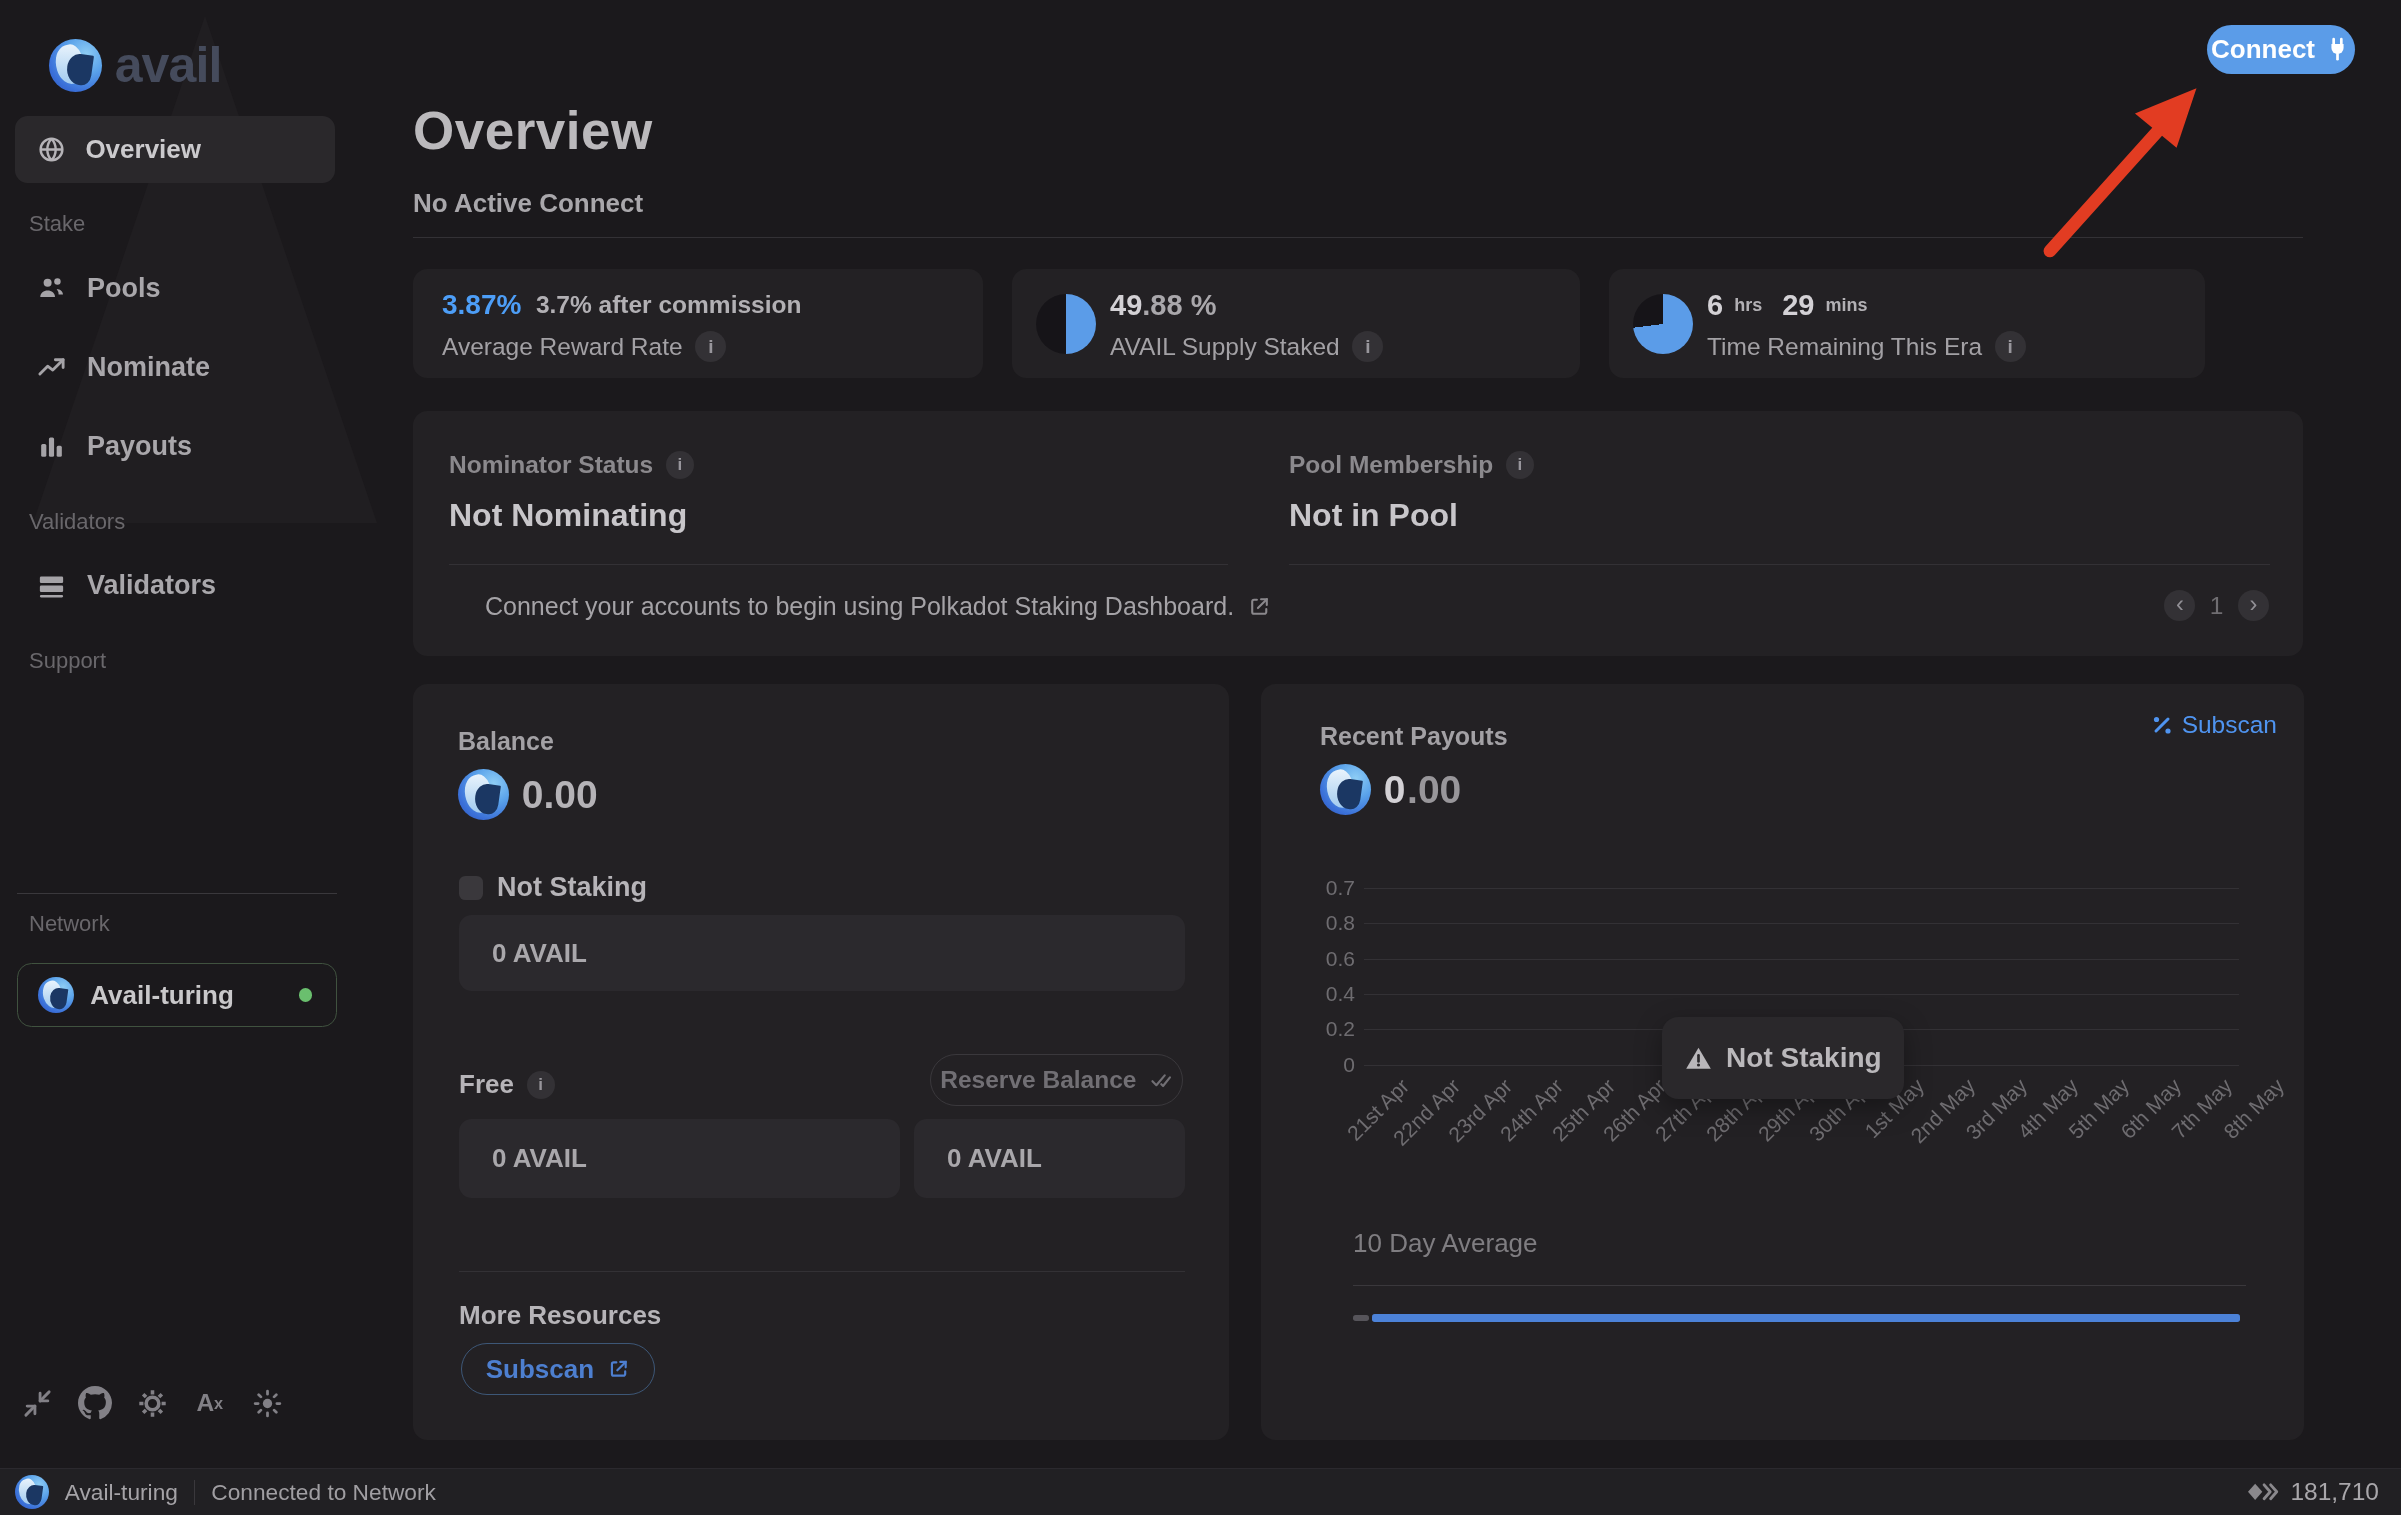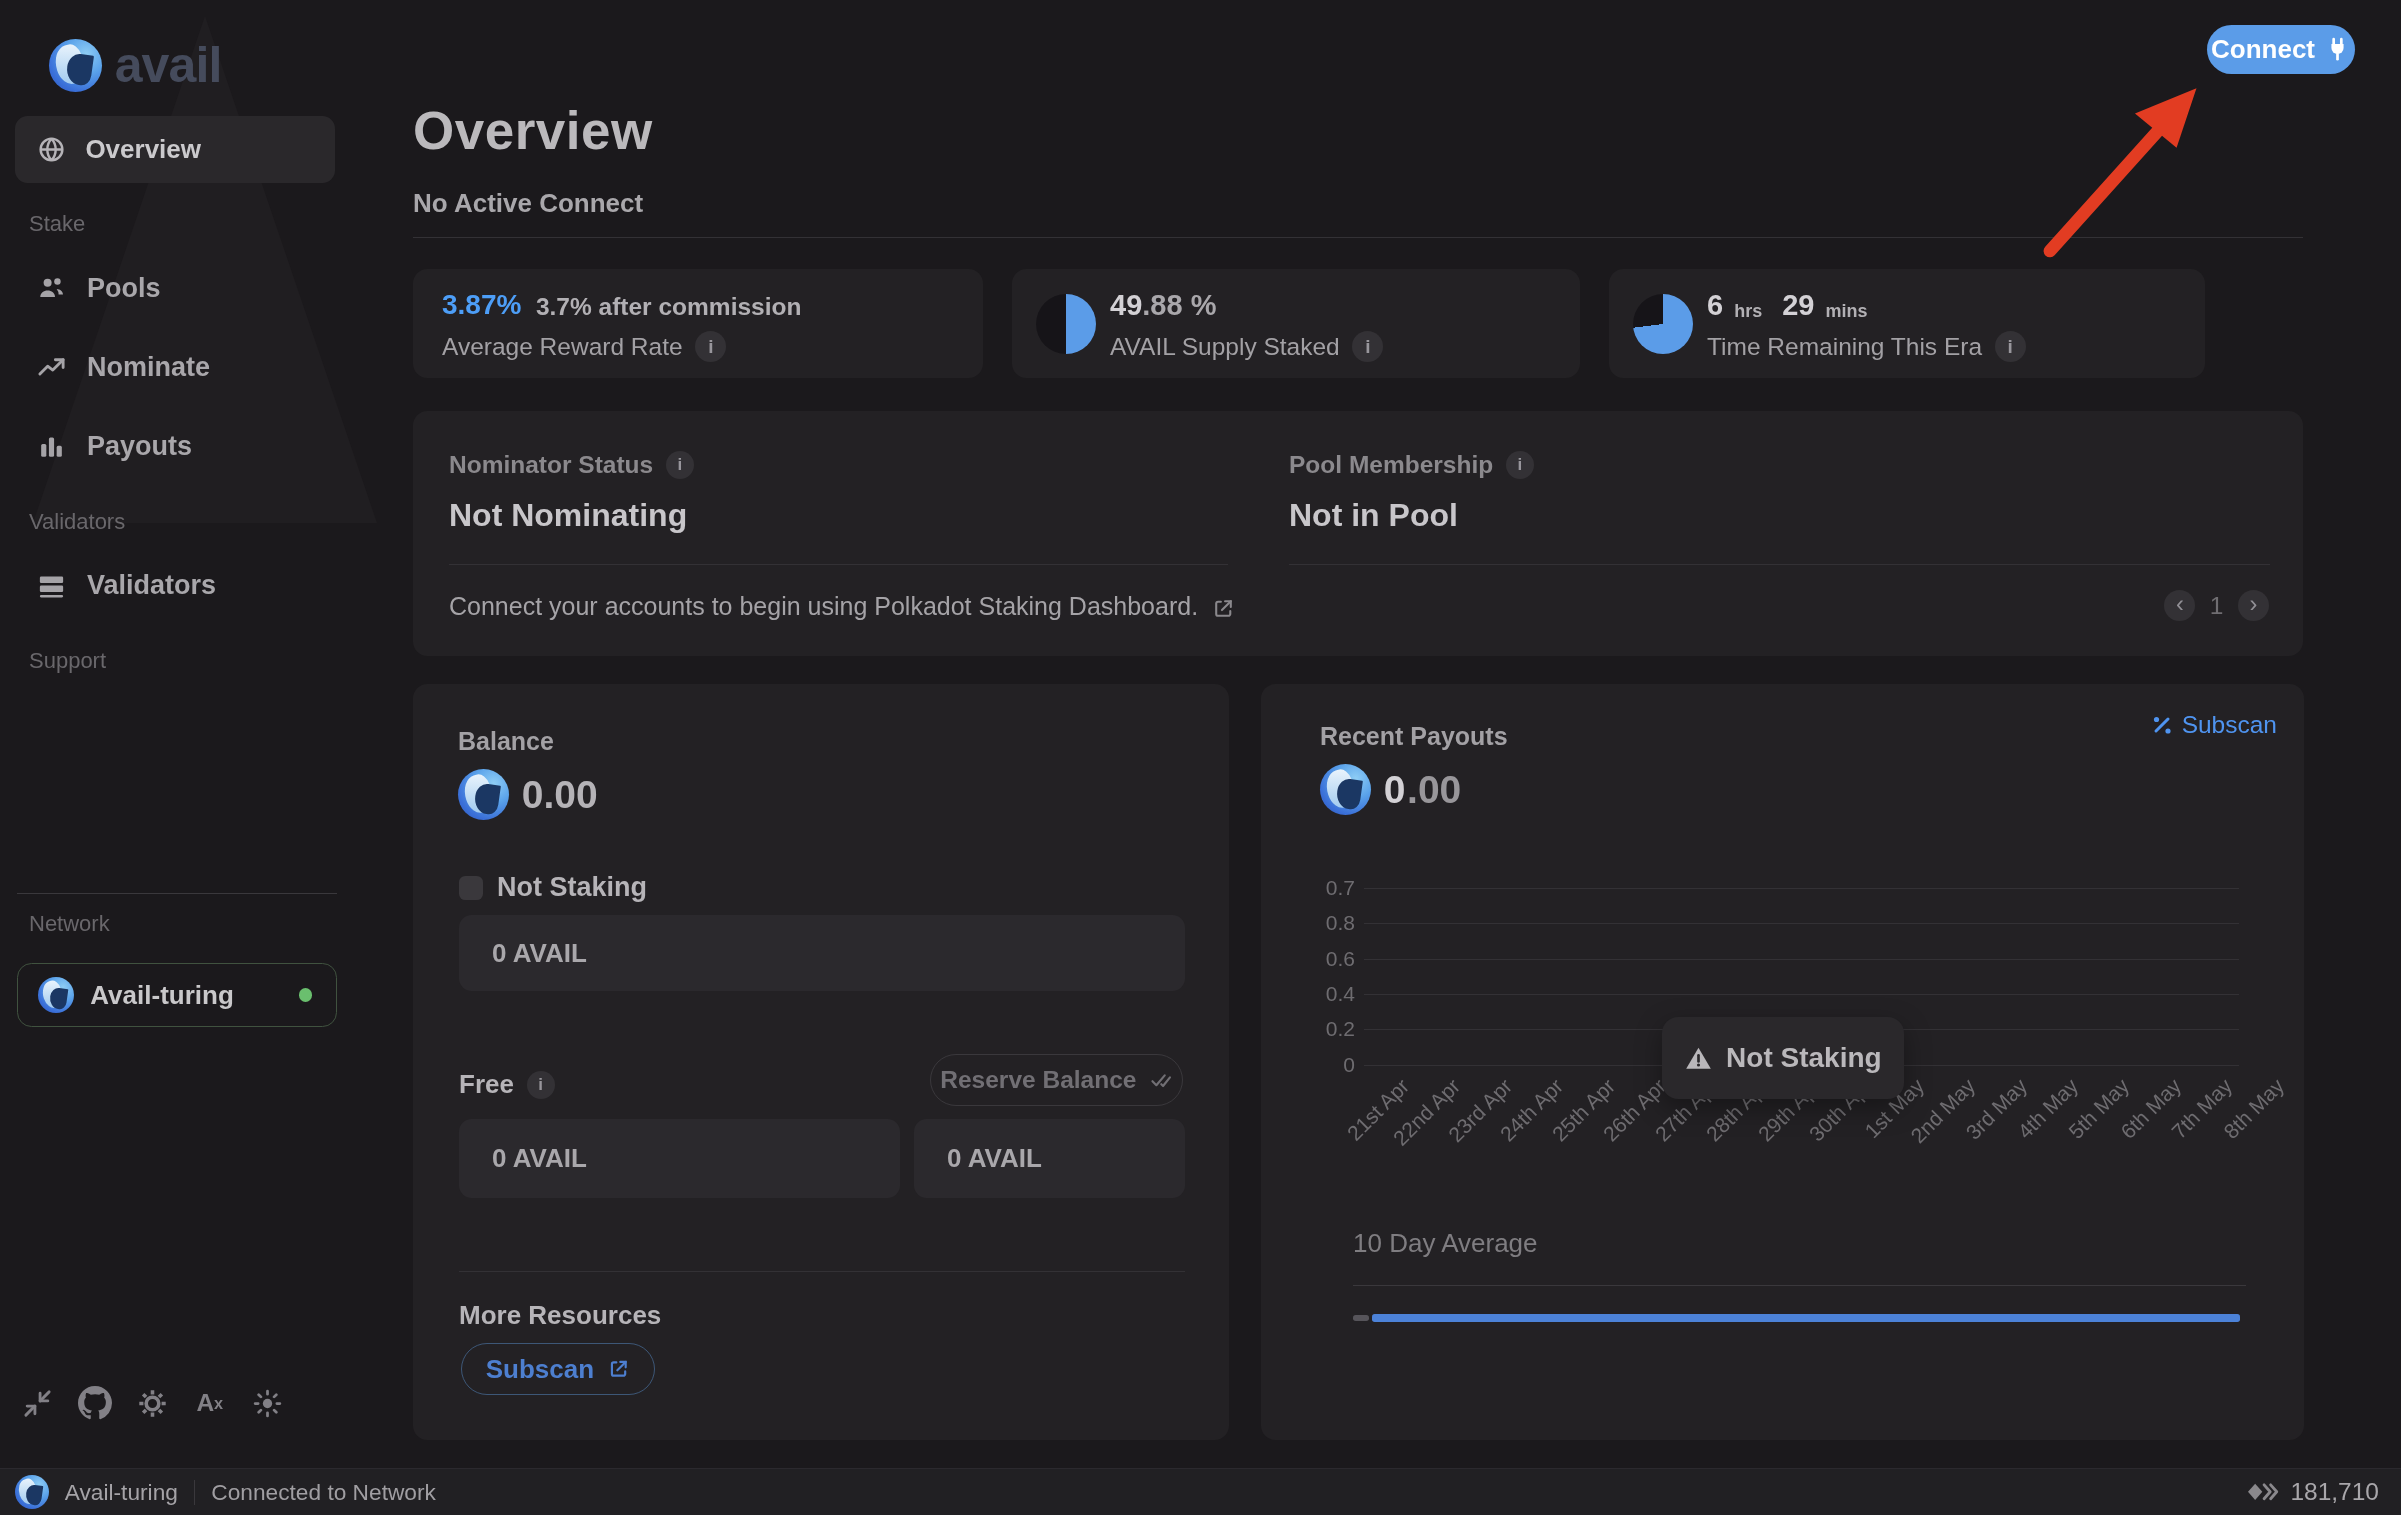--- a/index.html
+++ b/index.html
@@ -40,32 +40,32 @@
     background:#5b9ce8;display:flex;align-items:center;justify-content:center;gap:9px;
     color:#ffffff;font-size:26px;font-weight:bold;cursor:pointer;z-index:5;}
   
   .page-title{position:absolute;left:413px;top:100px;font-size:53px;font-weight:bold;color:#bbb9bc;letter-spacing:0.5px;}
   .page-sub{position:absolute;left:413px;top:188px;font-size:26px;font-weight:bold;color:#a9a7ab;}
   .main-hr{position:absolute;left:413px;top:237px;width:1890px;height:0.9px;background:#333135;}
   .card{position:absolute;background:#232124;border-radius:14.5px;}
   .ipill{display:inline-flex;align-items:center;justify-content:center;width:31px;height:31px;border-radius:50%;
     background:#333135;color:#98969c;font-size:19px;font-weight:bold;flex:none;cursor:pointer;}
   .ipill--sm{width:28px;height:28px;font-size:17px;}
-  .stat-row1{position:absolute;top:20px;display:flex;align-items:flex-end;gap:14.5px;}
+  .stat-row1{position:absolute;top:20px;display:flex;align-items:center;gap:14.5px;}
   .stat-row2{position:absolute;top:62px;display:flex;align-items:center;gap:12.7px;font-size:24.5px;color:#a3a1a5;}
   .stat-val{font-size:28px;font-weight:bold;color:#4d9ef7;}
   .stat-note{font-size:24.5px;font-weight:bold;color:#b2b0b4;}
   .pie{position:absolute;left:23.6px;top:24.5px;width:60px;height:60px;border-radius:50%;}
   .num-big{font-size:29px;font-weight:bold;color:#d3d1d5;}
   .num-dim{font-size:29px;font-weight:bold;color:#a9a7ab;}
   .unit{font-size:18px;font-weight:bold;color:#b2b0b4;}
   .sc-label{position:absolute;display:flex;align-items:center;gap:12.7px;font-size:24.5px;font-weight:bold;color:#8b898d;}
   .sc-value{position:absolute;font-size:32px;font-weight:bold;color:#c8c6ca;}
   .thin-hr{position:absolute;height:0.9px;background:#333135;}
-  .prompt{position:absolute;display:flex;align-items:flex-end;gap:12.7px;font-size:25px;color:#a5a3a7;}
+  .prompt{position:absolute;display:flex;align-items:center;gap:12.7px;font-size:25px;color:#a5a3a7;margin-left:36px;}
   .pager{position:absolute;right:34px;top:179px;display:flex;align-items:center;gap:14.5px;}
   .pager .pbtn{width:31px;height:31px;border-radius:50%;background:#333135;color:#929096;
     display:flex;align-items:center;justify-content:center;font-size:23.6px;cursor:pointer;padding-bottom:2.7px;box-sizing:border-box;}
   .pager .pnum{font-size:24.5px;color:#6f6d71;}
   .card-label{font-size:25px;font-weight:bold;color:#a3a1a5;}
   .amount-row{position:absolute;display:flex;align-items:center;gap:12.7px;}
   .amount{font-size:39px;font-weight:bold;color:#b5b3b7;}
   .input-box{position:absolute;background:#2b292d;border-radius:12.7px;display:flex;align-items:center;
     padding-left:33px;box-sizing:border-box;font-size:26px;font-weight:bold;color:#a9a7ab;}
   .chk{position:absolute;width:23.6px;height:23.6px;border-radius:6.3px;background:#3a383c;}

